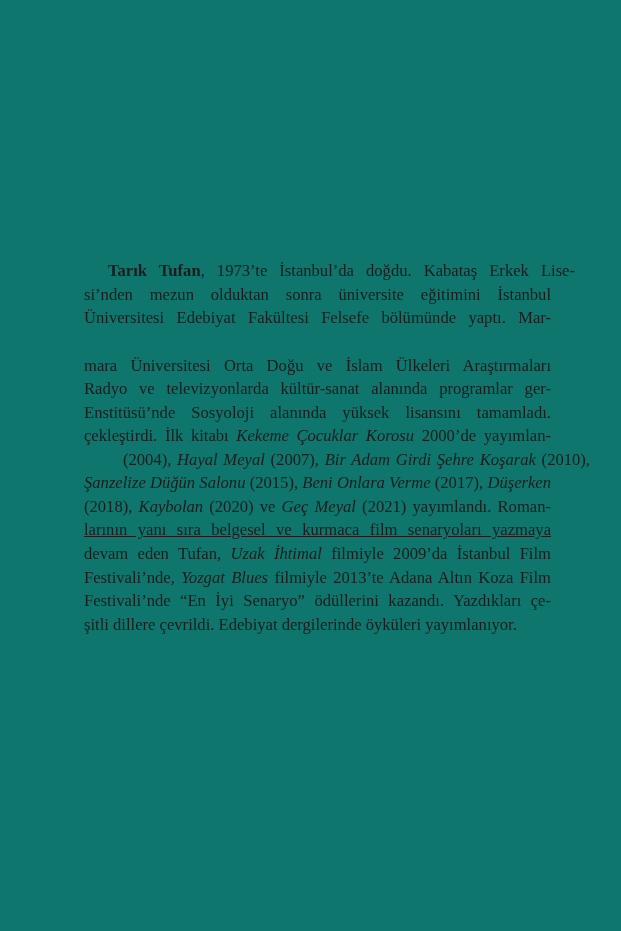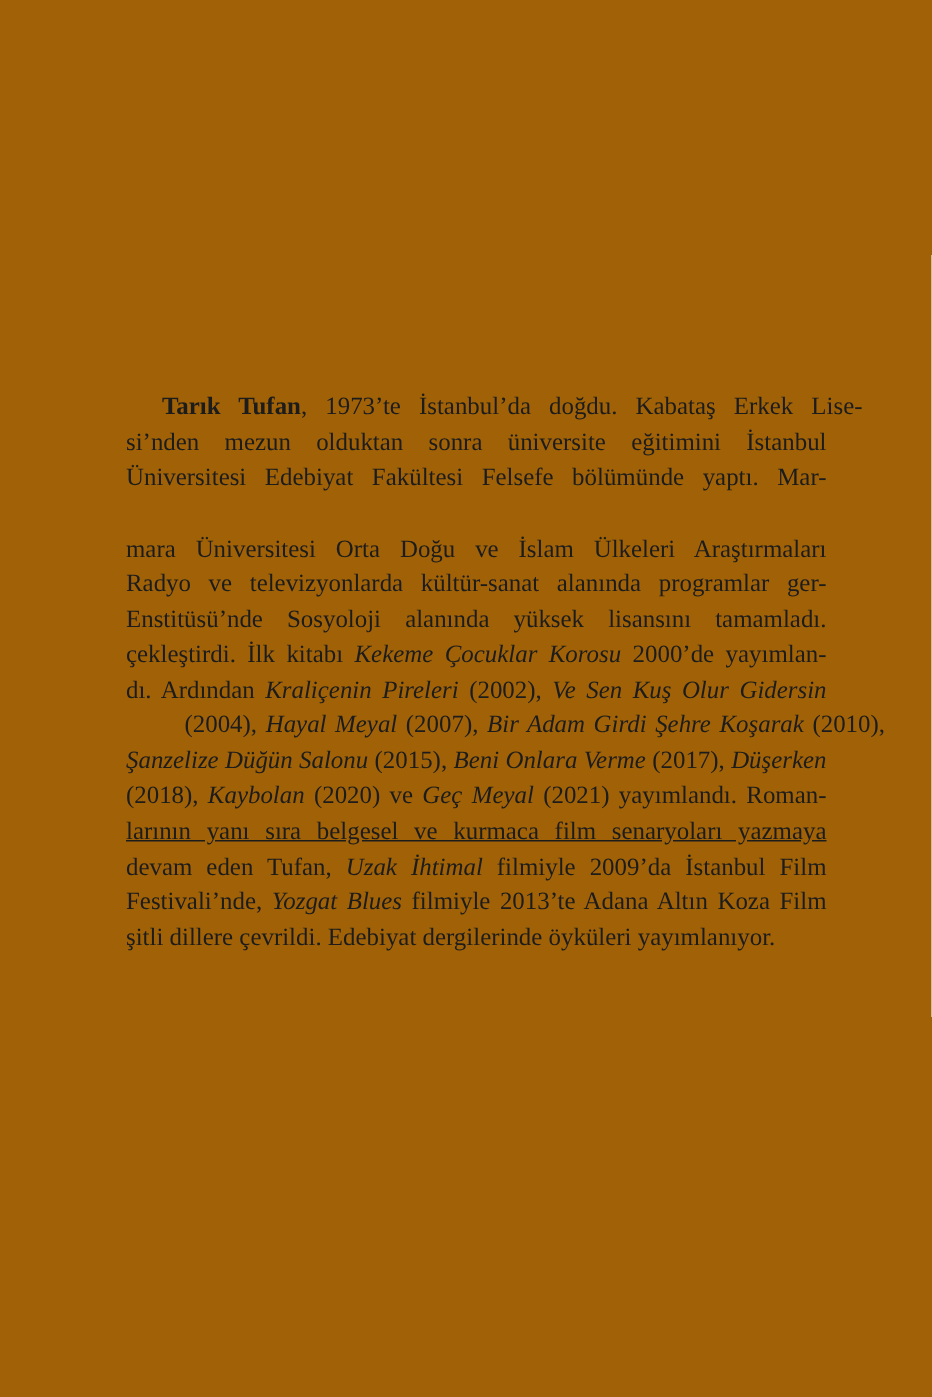--- a/index.html
+++ b/index.html
@@ -11,21 +11,21 @@
       width: 621px;
       height: 931px;
       position: relative;
       overflow: hidden;
     }
     .page {
       position: absolute;
       left: 0; top: 0;
       width: 621px;
       height: 931px;
-      background: #a16207;
+      background: #0f766e;
     }
     .bio {
       position: absolute;
       left: 84px;
       top: 259px;
       width: 467px;
       font-family: "Liberation Serif", "DejaVu Serif", serif;
       font-size: 16.6px;
       line-height: 23.55px;
       color: #1c1c1c;
@@ -53,22 +53,22 @@
 
 <div class="page">
   <div class="bio" id="bio">
       <span class="line first" style="white-space: normal; width: 100%;"><span class="seg bold">Tarık Tufan</span><span class="seg normal">, 1973’te İstanbul’da doğdu. Kabataş Erkek Lise-</span></span>
       <span class="line" style="white-space: normal; width: 100%;"><span class="seg normal">si’nden mezun olduktan sonra üniversite eğitimini İstanbul</span></span>
       <span class="line" style="white-space: normal; width: 100%;"><span class="seg normal">Üniversitesi Edebiyat Fakültesi Felsefe bölümünde yaptı. Mar-</span></span>
       <span class="line" style="white-space: normal; width: 100%; margin-top: 24px;"><span class="seg normal">mara Üniversitesi Orta Doğu ve İslam Ülkeleri Araştırmaları</span></span>
       <span class="line" style="white-space: normal; width: 100%;"><span class="seg normal">Radyo ve televizyonlarda kültür-sanat alanında programlar ger-</span></span>
       <span class="line" style="white-space: normal; width: 100%;"><span class="seg normal">Enstitüsü’nde Sosyoloji alanında yüksek lisansını tamamladı.</span></span>
       <span class="line" style="white-space: normal; width: 100%;"><span class="seg normal">çekleştirdi. İlk kitabı </span><span class="seg italic">Kekeme Çocuklar Korosu</span><span class="seg normal"> 2000’de yayımlan-</span></span>
-      <span class="line" style="white-space: normal; width: 100%;"><span class="seg normal">dı. Ardından </span><span class="seg italic">Kraliçenin Pireleri</span><span class="seg normal"> (2002), </span><span class="seg italic">Ve Sen Kuş Olur Gidersin</span></span>
       <span class="line" style="white-space: normal; width: 100%; margin-left: 39px;"><span class="seg normal">(2004), </span><span class="seg italic">Hayal Meyal</span><span class="seg normal"> (2007), </span><span class="seg italic">Bir Adam Girdi Şehre Koşarak</span><span class="seg normal"> (2010),</span></span>
       <span class="line" style="white-space: normal; width: 100%;"><span class="seg italic">Şanzelize Düğün Salonu</span><span class="seg normal"> (2015), </span><span class="seg italic">Beni Onlara Verme</span><span class="seg normal"> (2017), </span><span class="seg italic">Düşerken</span></span>
       <span class="line" style="white-space: normal; width: 100%;"><span class="seg normal">(2018), </span><span class="seg italic">Kaybolan</span><span class="seg normal"> (2020) ve </span><span class="seg italic">Geç Meyal</span><span class="seg normal"> (2021) yayımlandı. Roman-</span></span>
       <span class="line" style="white-space: normal; width: 100%; text-decoration: underline;"><span class="seg normal">larının yanı sıra belgesel ve kurmaca film senaryoları yazmaya</span></span>
       <span class="line" style="white-space: normal; width: 100%;"><span class="seg normal">devam eden Tufan, </span><span class="seg italic">Uzak İhtimal</span><span class="seg normal"> filmiyle 2009’da İstanbul Film</span></span>
       <span class="line" style="white-space: normal; width: 100%;"><span class="seg normal">Festivali’nde, </span><span class="seg italic">Yozgat Blues</span><span class="seg normal"> filmiyle 2013’te Adana Altın Koza Film</span></span>
+      <span class="line" style="white-space: normal; width: 100%;"><span class="seg normal">Festivali’nde “En İyi Senaryo” ödüllerini kazandı. Yazdıkları çe-</span></span>
       <span class="line last"><span class="seg normal">şitli dillere çevrildi. Edebiyat dergilerinde öyküleri yayımlanıyor.</span></span>
     </div>
 </div>
 
 </body></html>

